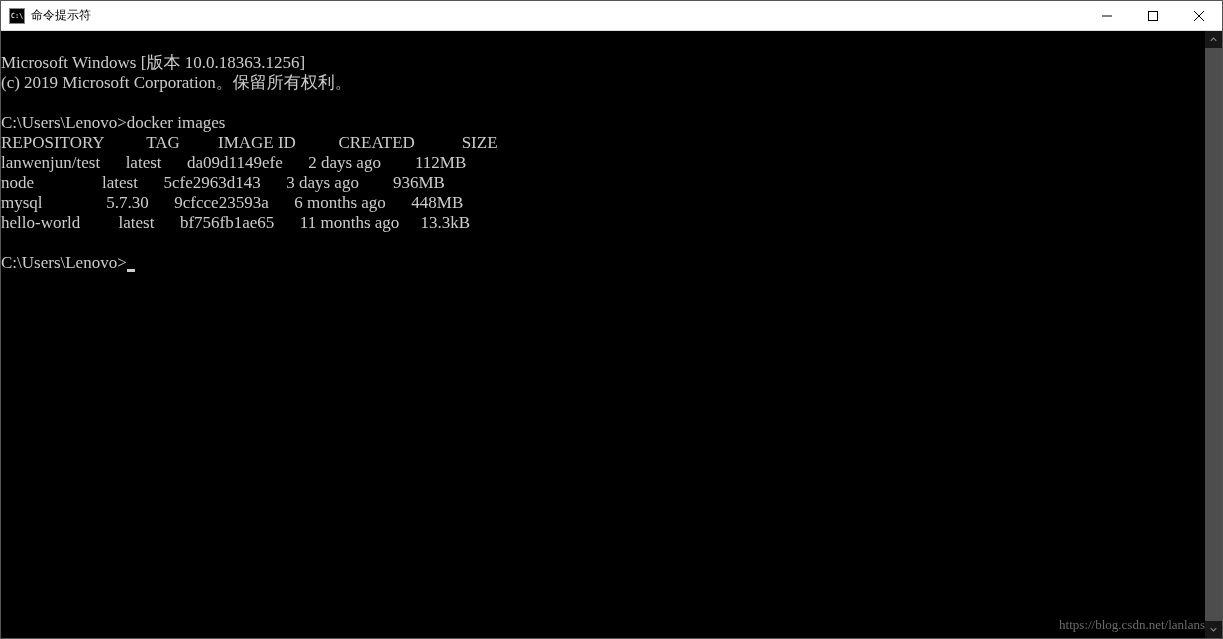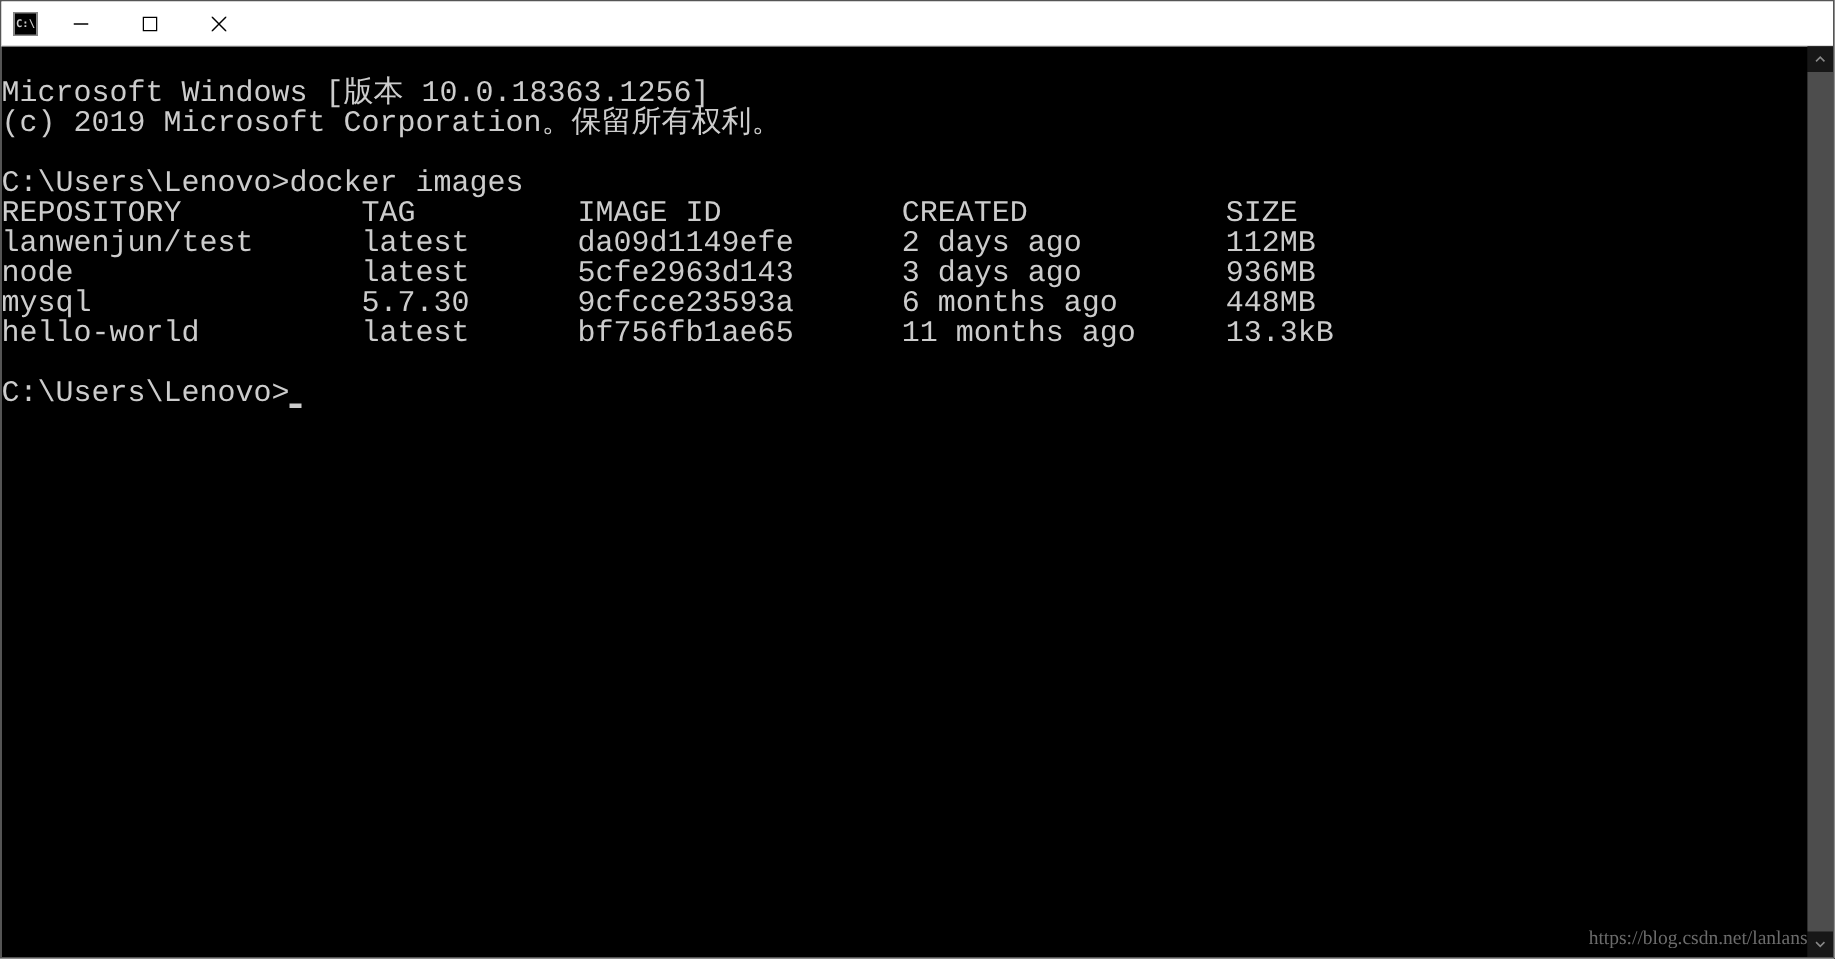--- a/index.html
+++ b/index.html
@@ -70,22 +70,22 @@
     }
     .terminal-area {
       flex: 1;
       display: flex;
       background: #000;
       position: relative;
     }
     .terminal-content {
       flex: 1;
       padding: 2px 0 0 0;
-      font-family: Liberation Mono, monospace;
-      font-size: 20px;
+      font-family: Liberation Serif, serif;
+      font-size: 17px;
       line-height: 20px;
       color: #ccc;
       white-space: pre;
       overflow: hidden;
     }
     .scrollbar {
       width: 17px;
       background: #171717;
       position: relative;
       display: flex;
@@ -137,20 +137,21 @@
     .line {
       white-space: pre;
     }
   </style>
 </head>
 <body>
 
 <div class="window">
   <div class="titlebar">
     <div class="titlebar-icon">C:\</div>
+    <div class="titlebar-title">命令提示符</div>
     <div class="titlebar-controls">
       <button class="titlebar-btn">
         <svg viewBox="0 0 10 10">
             <line x1="0" y1="5" x2="10" y2="5" stroke="#000" stroke-width="1"></line>
           </svg>
       </button>
       <button class="titlebar-btn">
         <svg viewBox="0 0 10 10">
             <rect x="0.5" y="0.5" width="9" height="9" fill="none" stroke="#000" stroke-width="1"></rect>
           </svg>

